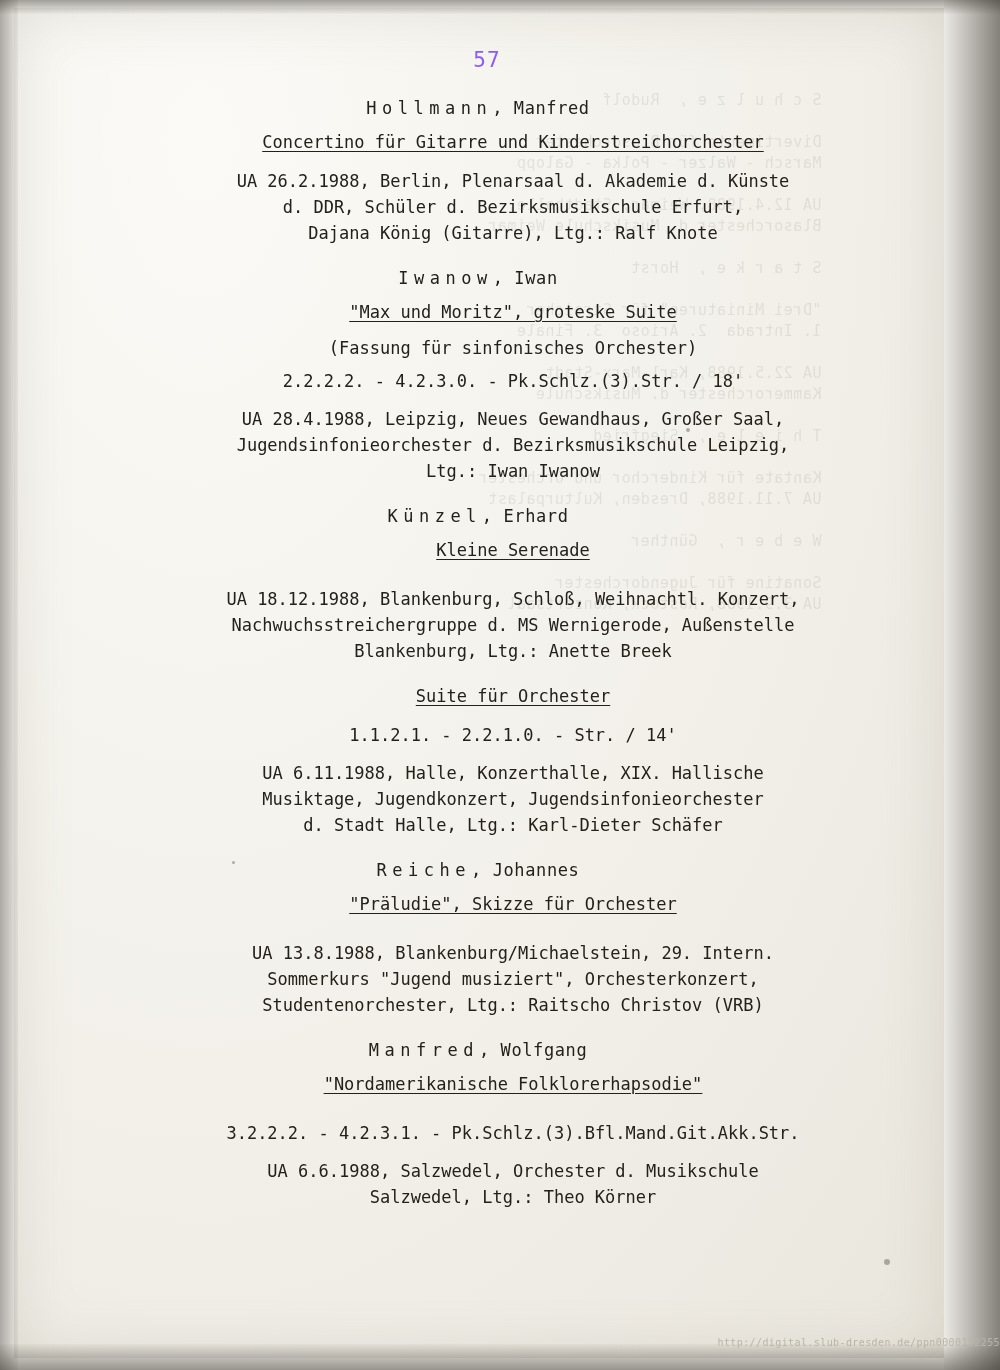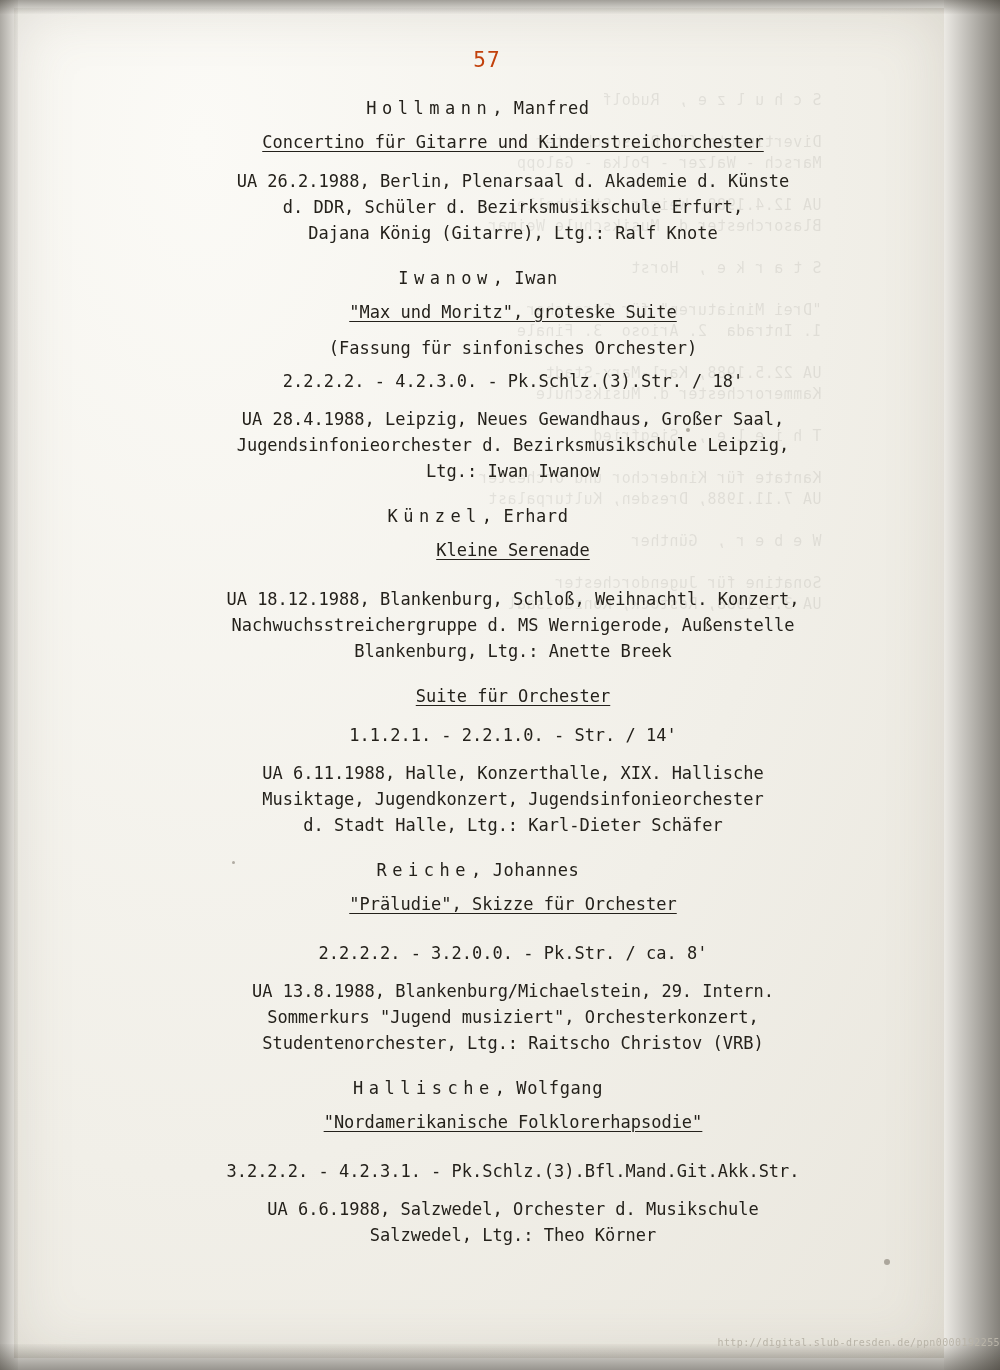--- a/index.html
+++ b/index.html
@@ -84,21 +84,21 @@
     left: 60px;
     top: 30px;
     width: 820px;
     color: #24211b;
   }
   .folio {
     text-align: center;
     font-size: 21px;
     letter-spacing: 1px;
     margin: 18px 0 26px 34px;
-    color: #c2410c;
+    color: #8b5cf6;
   }
   .entry { margin-bottom: 22px; text-align: center; }
   .composer {
     font-size: 17px;
     letter-spacing: 0.6px;
     margin-left: 16px;
     margin-bottom: 14px;
     white-space: pre;
   }
   .composer .sp { letter-spacing: 5.5px; }
@@ -222,29 +222,28 @@
 Musiktage, Jugendkonzert, Jugendsinfonieorchester
 d. Stadt Halle, Ltg.: Karl-Dieter Schäfer</div>
       </div>
     </div>
 
     <div class="entry">
       <div class="composer"><span class="sp">Reiche</span><span>, Johannes</span></div>
       <div class="block">
         <div class="work">"Präludie", Skizze für Orchester</div>
         <div class="gap"></div>
-        <div class="line para">2.2.2.2. - 3.2.0.0. - Pk.Str. / ca. 8'</div>
         <div class="line para">UA 13.8.1988, Blankenburg/Michaelstein, 29. Intern.
 Sommerkurs "Jugend musiziert", Orchesterkonzert,
 Studentenorchester, Ltg.: Raitscho Christov (VRB)</div>
       </div>
     </div>
 
     <div class="entry">
-      <div class="composer"><span class="sp">Hallische</span><span>, Wolfgang</span></div>
+      <div class="composer"><span class="sp">Manfred</span><span>, Wolfgang</span></div>
       <div class="block">
         <div class="work">"Nordamerikanische Folklorerhapsodie"</div>
         <div class="gap"></div>
         <div class="line para">3.2.2.2. - 4.2.3.1. - Pk.Schlz.(3).Bfl.Mand.Git.Akk.Str.</div>
         <div class="line para">UA 6.6.1988, Salzwedel, Orchester d. Musikschule
 Salzwedel, Ltg.: Theo Körner</div>
       </div>
     </div>
   </div>
 

